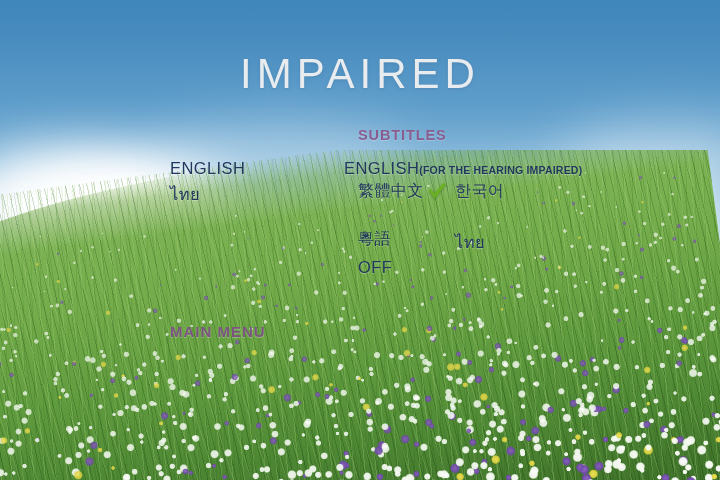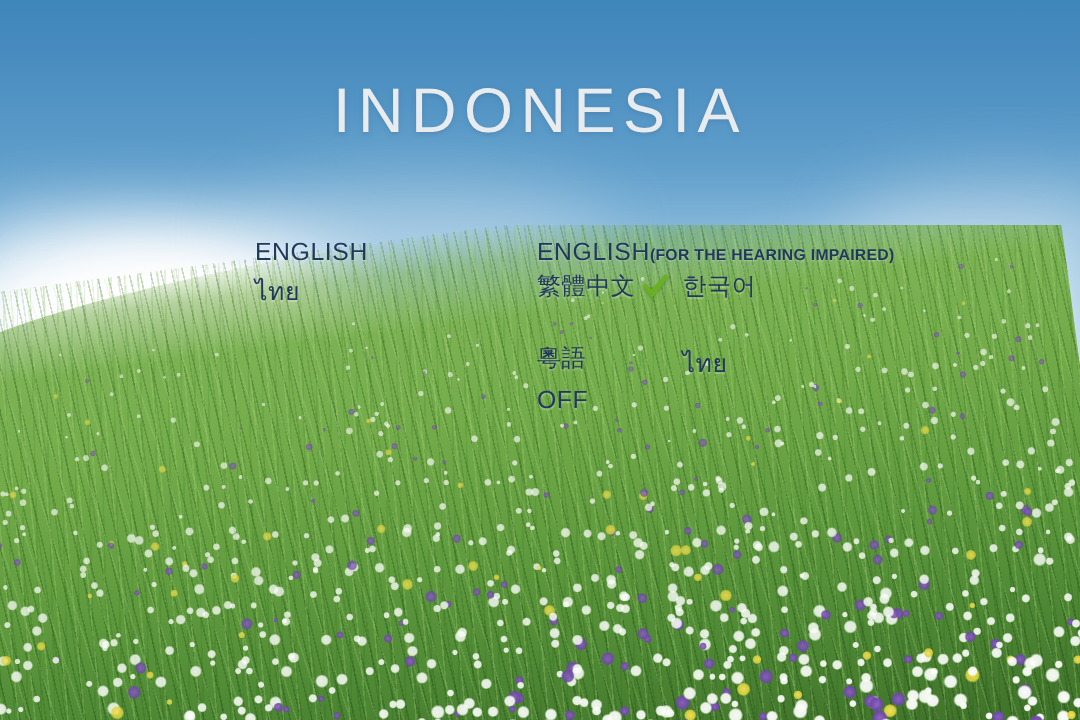--- a/index.html
+++ b/index.html
@@ -142,21 +142,21 @@
     font-size:10.5px;
     letter-spacing:.2px;
     font-weight:700;
   }
 
   
   #sp-0{ left:170px; top:159px; }
   #sp-1{ left:170px; top:181px; }
 
   
-  #sb-0{ left:358px; top:159px; }
+  #sb-0{ left:344px; top:159px; }
   #sb-1{ left:358px; top:181px; }
   #sb-2{ left:358px; top:207px; }
   #sb-3{ left:358px; top:229px; }
   #sb-4{ left:358px; top:258px; }
 
   
   #sb-1b{ left:455px; top:181px; }
   #sb-3b{ left:455px; top:229px; }
 
   
@@ -1063,42 +1063,44 @@
           <i class="fl w" style="left:318.5px;top:320.0px;width:7.2px;height:7.2px;opacity:0.91"></i>
           <i class="fl p" style="left:502.0px;top:292.8px;width:5.1px;height:5.1px;opacity:0.87"></i>
           <i class="fl w" style="left:617.0px;top:284.6px;width:6.0px;height:6.0px;opacity:0.86"></i>
           <i class="fl w" style="left:454.1px;top:332.2px;width:6.5px;height:6.5px;opacity:0.93"></i>
         </div>
     </div>
   </div>
 
   <div class="menu">
 
-    <div class="title" id="page-title">INDONESIA</div>
+    <div class="title" id="page-title">IMPAIRED</div>
 
 
     <div class="opt" id="sp-0">ENGLISH</div>
 
     <div class="opt" id="sp-1">ไทย</div>
 
+    <div class="col-head" id="head-subs">SUBTITLES</div>
 
     <div class="opt" id="sb-0"><span>ENGLISH</span><span class="sub">(FOR THE HEARING IMPAIRED)</span></div>
 
     <div class="opt cjk" id="sb-1">繁體中文</div>
 
     <div class="opt cjk" id="sb-1b">한국어</div>
 
 
     <div class="opt cjk" id="sb-3">粵語</div>
 
     <div class="opt" id="sb-3b">ไทย</div>
 
     <div class="opt" id="sb-4">OFF</div>
 
     <div id="cursor">
       <svg viewBox="0 0 20 18" xmlns="http://www.w3.org/2000/svg">
         <path d="M1.5 9.0 L3.0 6.8 L7.4 11.0 L16.6 0.8 L19.0 2.3 L7.8 16.6 Z" fill="#6ab023"></path>
       </svg>
     </div>
 
+    <div id="main-menu">MAIN MENU</div>
 
   </div>
 </div>
 
 </body></html>

